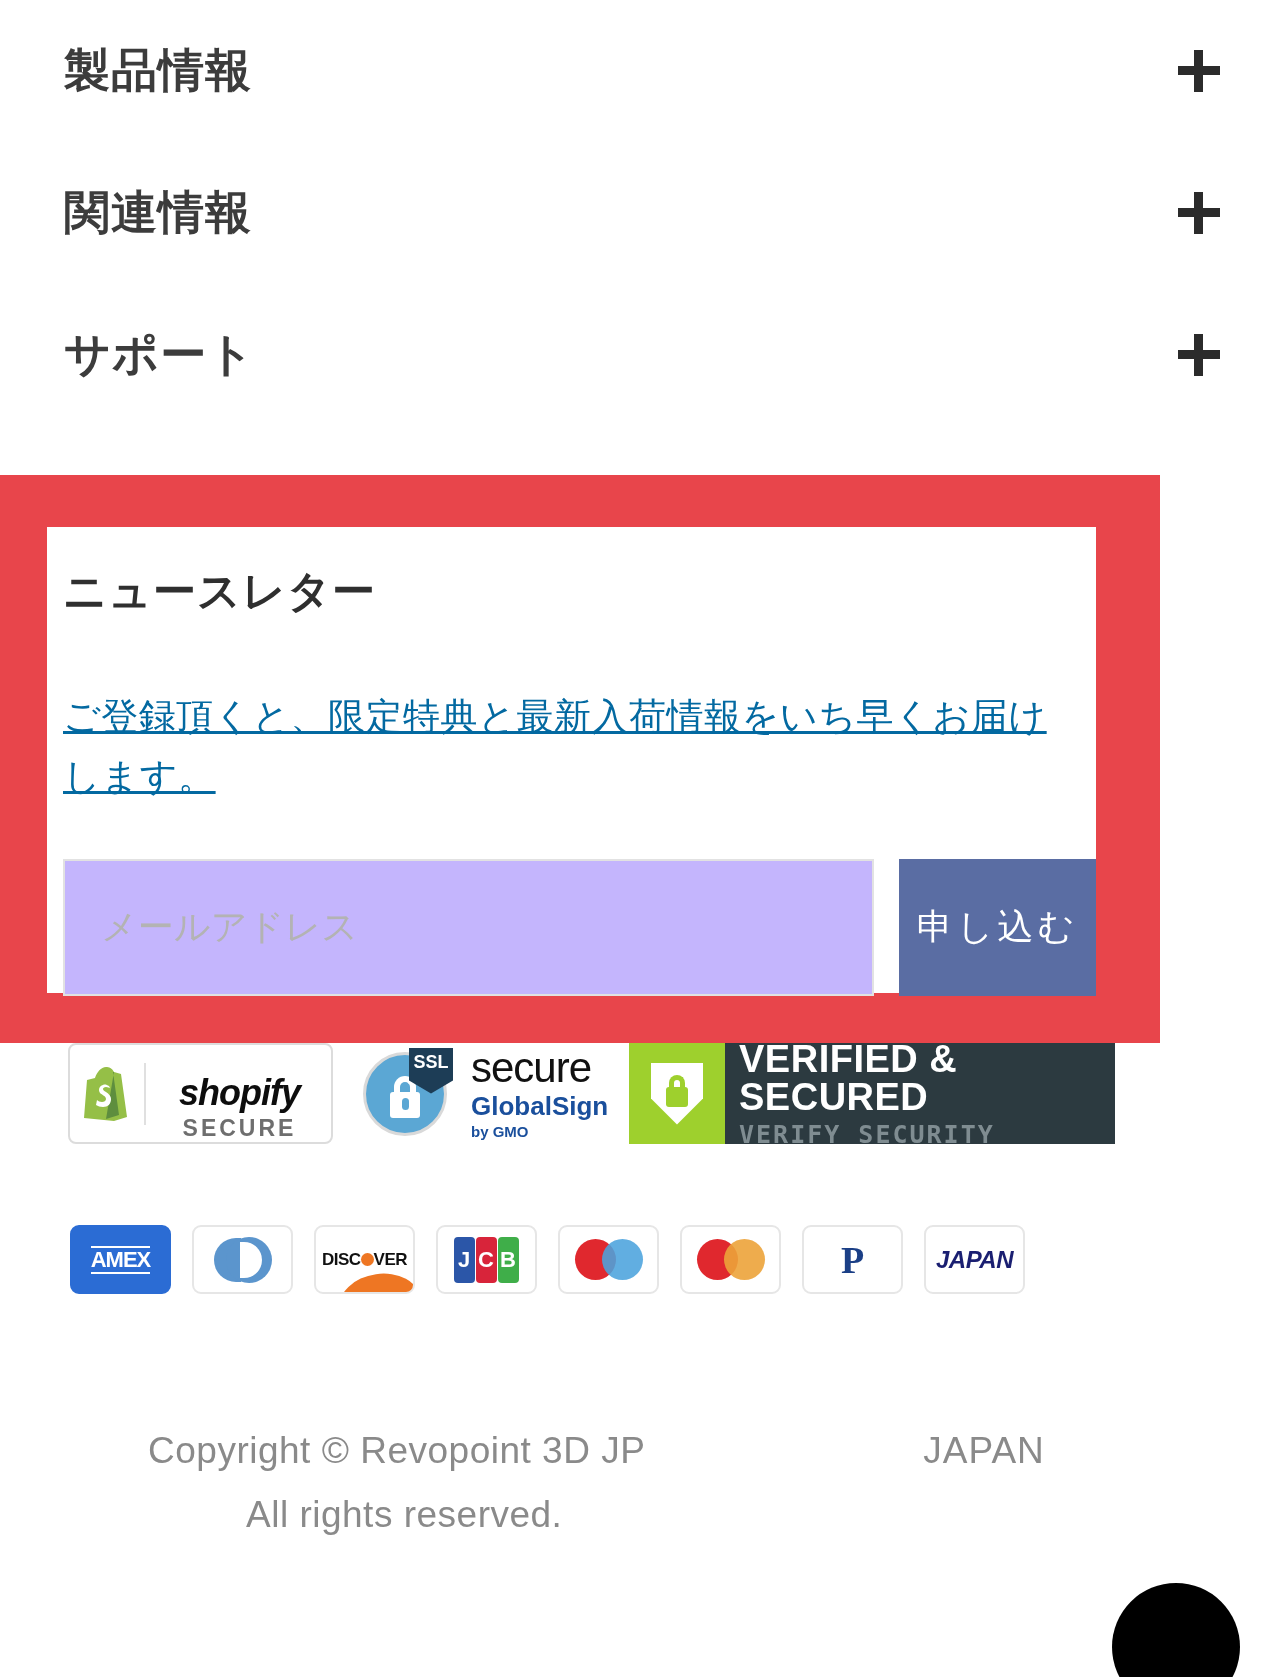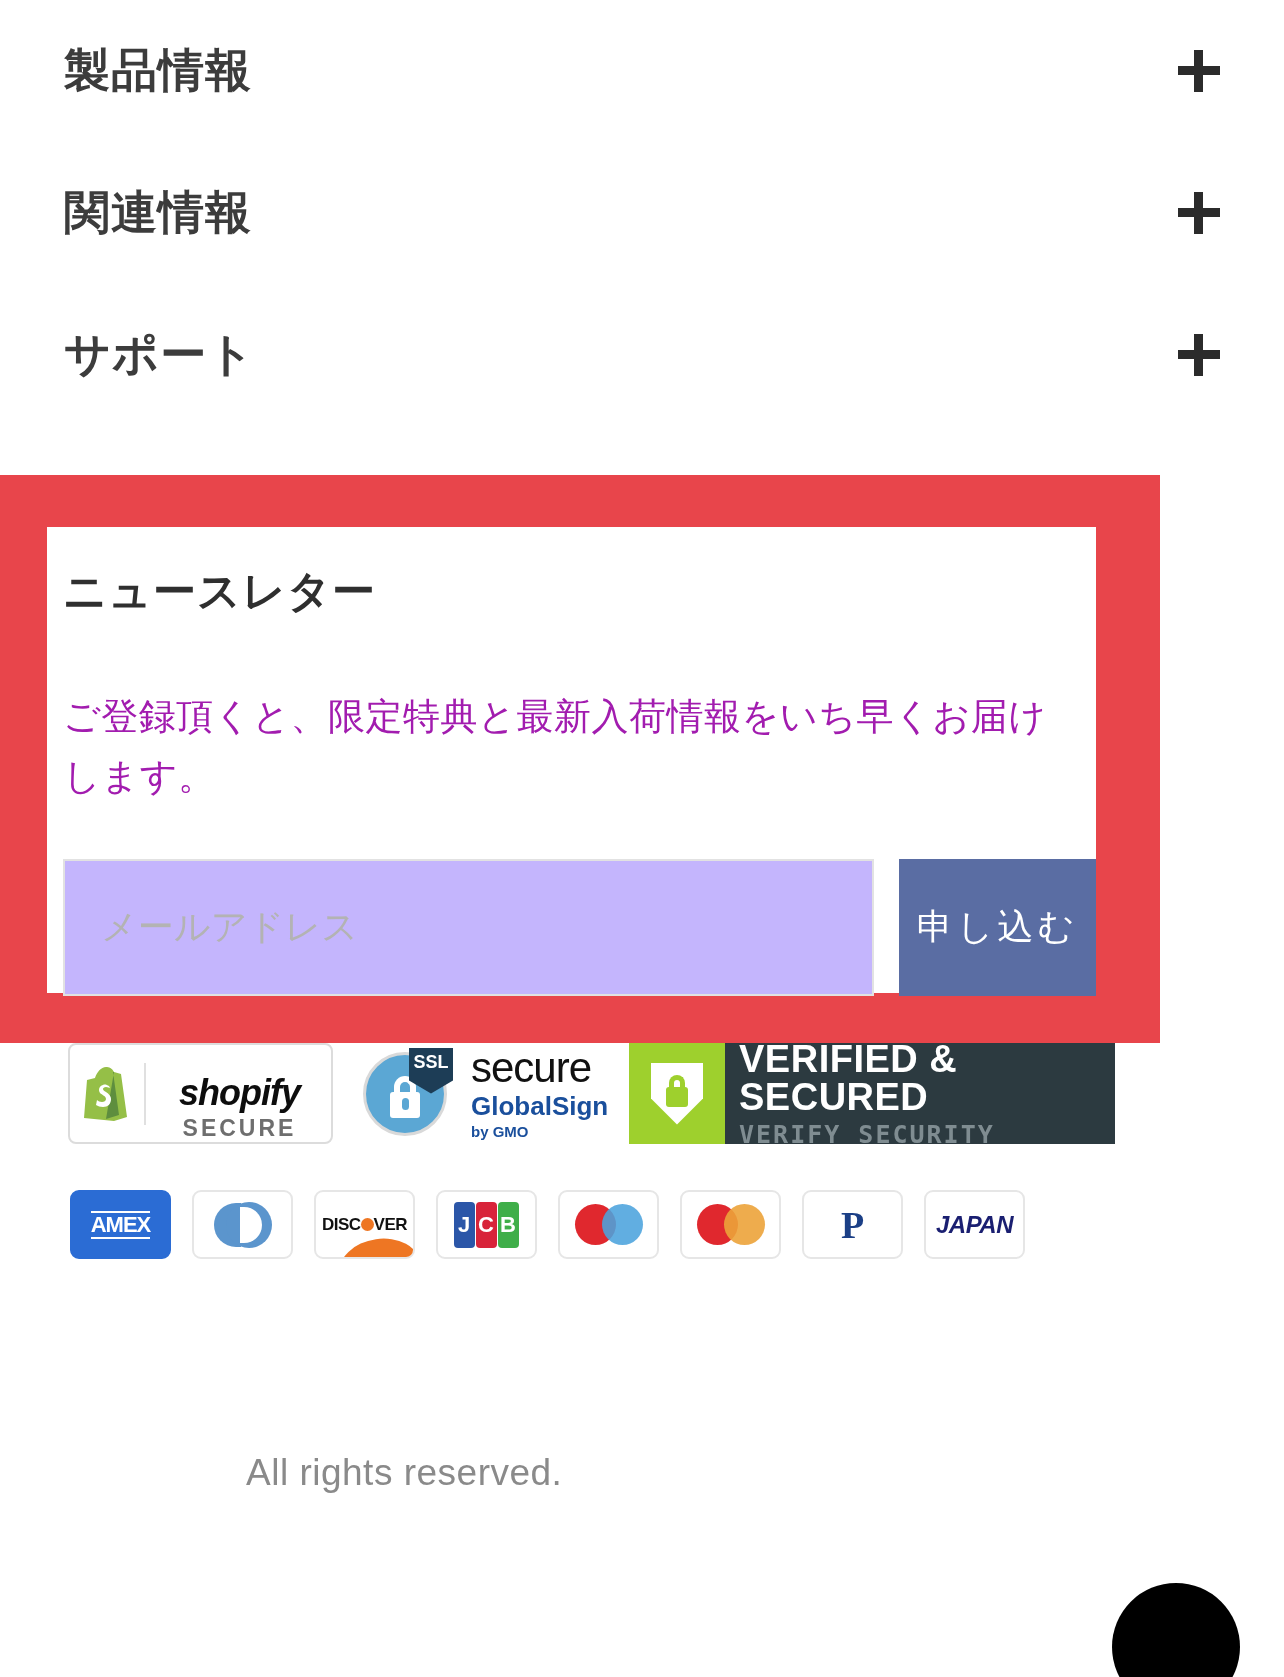--- a/index.html
+++ b/index.html
@@ -44,22 +44,22 @@
     left: 47px; top: 527px; width: 1049px; height: 466px;
     background: #ffffff;
     padding: 36px 0 0 16px;
     z-index: 6;
   }
   .nl-title {
     font-size: 43px; font-weight: bold; color: #2f2f2f;
     letter-spacing: 1px; margin-bottom: 66px;
   }
   .nl-desc {
-    font-size: 37px; color: #a21caf; line-height: 1.62;
-    letter-spacing: 0.5px; width: 1022px;
+    font-size: 37px; color: #0369a1; line-height: 1.62;
+    letter-spacing: 0.5px; width: 1022px; text-decoration: underline;
   }
   .nl-form {
     display: flex; margin-top: 52px;
   }
   .nl-input {
     width: 815px; height: 137px;
     border: 2px solid #e2e2e2; background: #c4b5fd;
     font-size: 36px; color: #555; padding: 0 36px;
     font-family: "Liberation Sans", "DejaVu Sans", sans-serif;
     outline: none;
@@ -182,21 +182,21 @@
 
   
   #pay-row {
     position: absolute; left: 70px; top: 1190px;
     display: flex; gap: 21px;
   }
   .pay-cell {
     width: 101px; height: 69px; border: 2px solid #e6e6e6;
     border-radius: 9px; background: #fff;
     display: flex; align-items: center; justify-content: center;
-    overflow: hidden; position: relative;
+    overflow: hidden; position: relative; margin-top: 35px;
   }
   .pay-cell.amex { background: #2b6cd4; border-color: #2b6cd4; }
   .amex-txt {
     color: #fff; font-size: 22px; font-weight: bold; letter-spacing: -1px;
     border-top: 2px solid #fff; border-bottom: 2px solid #fff;
     padding: 1px 0; line-height: 1;
   }
   .dc-l { width: 27px; height: 44px; background: #5b95cd; border-radius: 22px 0 0 22px; }
   .dc-r { width: 46px; height: 46px; background: #5b95cd; border-radius: 50%; margin-left:-15px;}
   .dc-inner { position:absolute; width: 22px; height: 36px; background:#fff; border-radius: 0 18px 18px 0; left: 46px;}
@@ -369,16 +369,20 @@
     <span class="pp-txt">P</span>
   </div>
 
   <div class="pay-cell">
     <span class="visa-txt">JAPAN</span>
   </div>
 
 </div>
 
 <div id="footer">
+  <div class="fo-line1">
+    <span class="fo-copy">Copyright © Revopoint 3D JP</span>
+    <span class="fo-japan">JAPAN</span>
+  </div>
   <div class="fo-rights">All rights reserved.</div>
 </div>
 
 <div id="chat-bubble"></div>
 
 </body></html>

